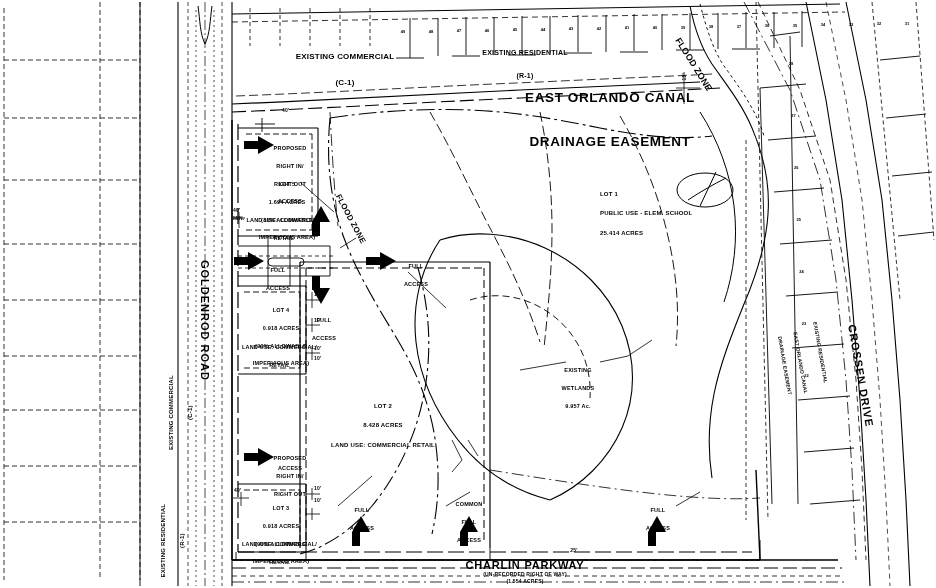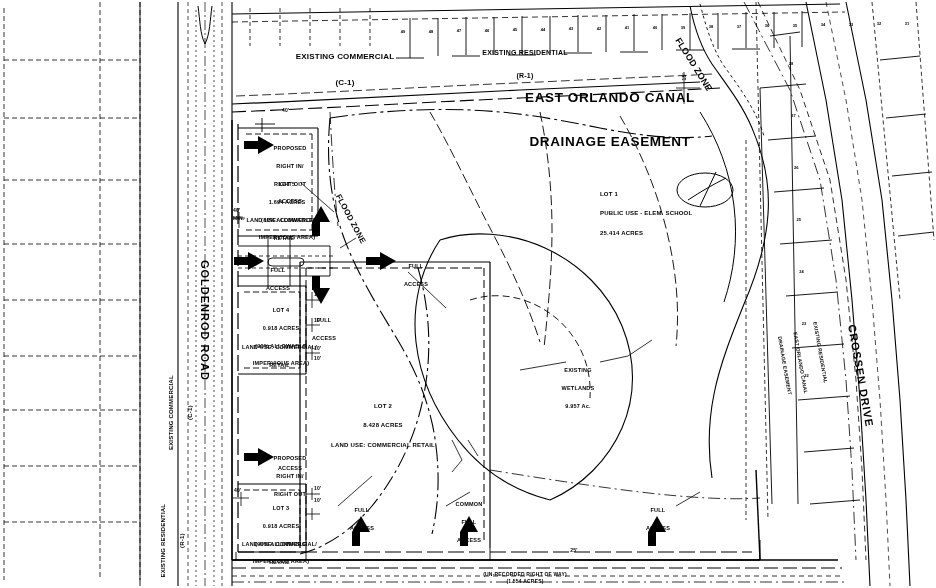--- a/index.html
+++ b/index.html
@@ -551,20 +551,21 @@
   <div>ACCESS</div>
 </div>
 
 <div class="arrow arrow-u" style="left:648px;top:516px;"></div>
 <div class="arrow-tail tail-v" style="left:648px;top:532px;"></div>
 <div class="lbl t55 b" style="left:640px;top:496px;width:36px;">
   <div>FULL</div>
   <div>ACCESS</div>
 </div>
 
+<div class="lbl t11 b" style="left:430px;top:560px;width:190px;letter-spacing:.8px;">CHARLIN PARKWAY</div>
 <div class="lbl t5 b" style="left:430px;top:572px;width:190px;">(UN-RECORDED RIGHT OF WAY)</div>
 <div class="lbl t5 b" style="left:430px;top:579px;width:190px;">(1.554 ACRES)</div>
 
 <div class="lbl t5 b" style="left:233px;top:208px;width:16px;text-align:left;">40'</div>
 <div class="lbl t5 b" style="left:233px;top:216px;width:20px;text-align:left;">MIN.</div>
 <div class="lbl t5 b" style="left:234px;top:488px;width:16px;text-align:left;">40'</div>
 <div class="lbl t5 b" style="left:314px;top:292px;width:14px;text-align:left;">10'</div>
 <div class="lbl t5 b" style="left:314px;top:318px;width:14px;text-align:left;">10'</div>
 <div class="lbl t5 b" style="left:314px;top:346px;width:14px;text-align:left;">10'</div>
 <div class="lbl t5 b" style="left:314px;top:356px;width:14px;text-align:left;">10'</div>

